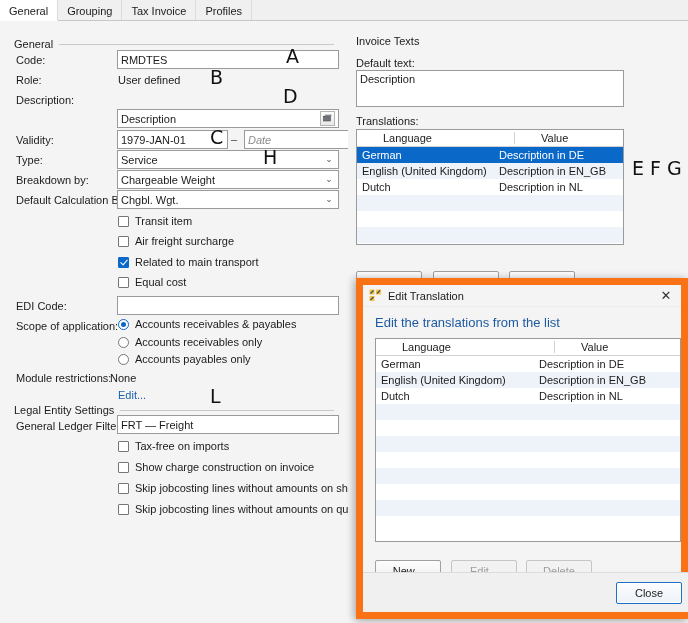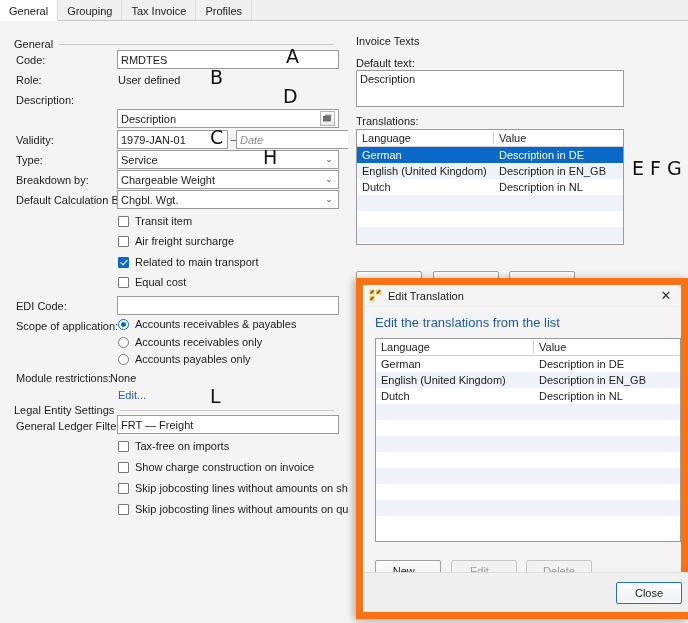--- a/index.html
+++ b/index.html
@@ -151,21 +151,21 @@
     background: #ffffff;
     border: 1px solid #9a9a9a;
     overflow: hidden;
   }
   .grid .ghead {
     display: flex; height: 17px; align-items: center;
     background: #ffffff;
     border-bottom: 1px solid #d2d2d2;
     font-size: 11px; color: #1b1b1b;
   }
-  .grid .ghead .gh { padding-left: 5px; overflow: hidden; white-space: nowrap; }
+  .grid .ghead .gh { padding-left: 5px; overflow: hidden; white-space: nowrap; margin-left: 21px; }
   .grid .ghead .gh.c0 { width: 137px; flex: 0 0 137px; border-right: 1px solid #d2d2d2; }
   .grid .ghead .gh.c1 { flex: 1 1 auto; }
   .grid .grow {
     display: flex; height: 16px; align-items: center;
     font-size: 11px; color: #1b1b1b;
   }
   .grid .grow .gc { padding-left: 5px; overflow: hidden; white-space: nowrap; }
   .grid .grow .gc.c0 { width: 137px; flex: 0 0 137px; }
   .grid .grow .gc.c1 { flex: 1 1 auto; }
   .grid .grow.alt { background: #eef2f9; }
@@ -271,21 +271,21 @@
             <path d="M1 2.5 L2.6 1 H8.4 L7 2.5 Z" fill="#9aa0a6" stroke="#4a4d50" stroke-width="0.5"></path>
           </svg>
       </span>
     </div>
 
     <div class="lbl" style="left:16px; top:113px;">Validity:</div>
     <div class="tbox" style="left:117px; top:109px; width:111px;">
       <span class="txt">1979-JAN-01</span>
     </div>
     <div class="dash" style="left:231px; top:112px;">–</div>
-    <div class="tbox placeholder" style="left:236px; top:109px; width:114px;justify-content:center;">
+    <div class="tbox placeholder" style="left:244px; top:109px; width:114px;justify-content:center;">
       <span class="txt">Date</span>
     </div>
 
     <div class="lbl" style="left:16px; top:133px;">Type:</div>
     <div class="combo" style="left:117px; top:129px; width:222px;">
       <span class="txt">Service</span>
       <span class="chev">⌄</span>
     </div>
 
     <div class="lbl" style="left:16px; top:153px;">Breakdown by:</div>

